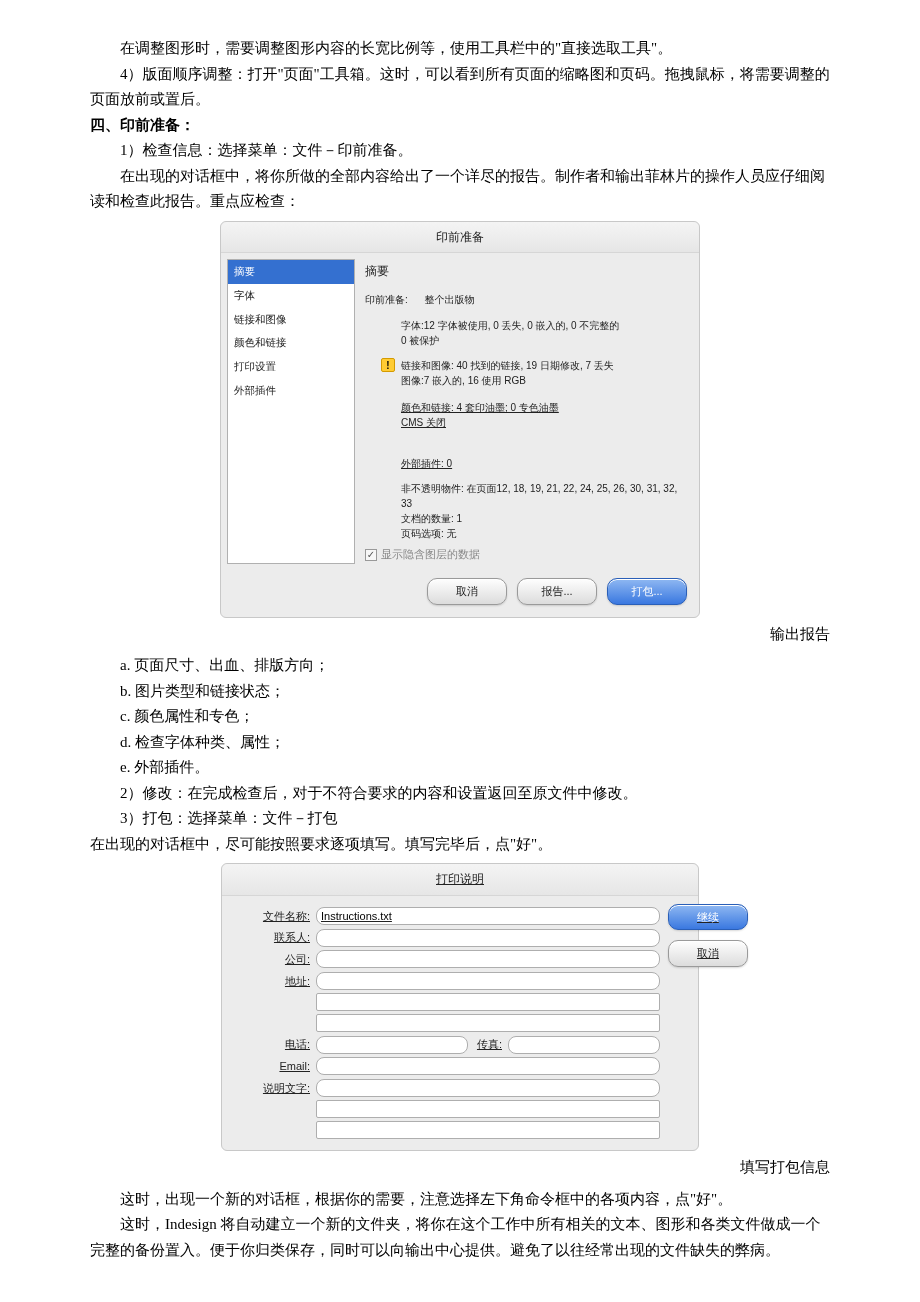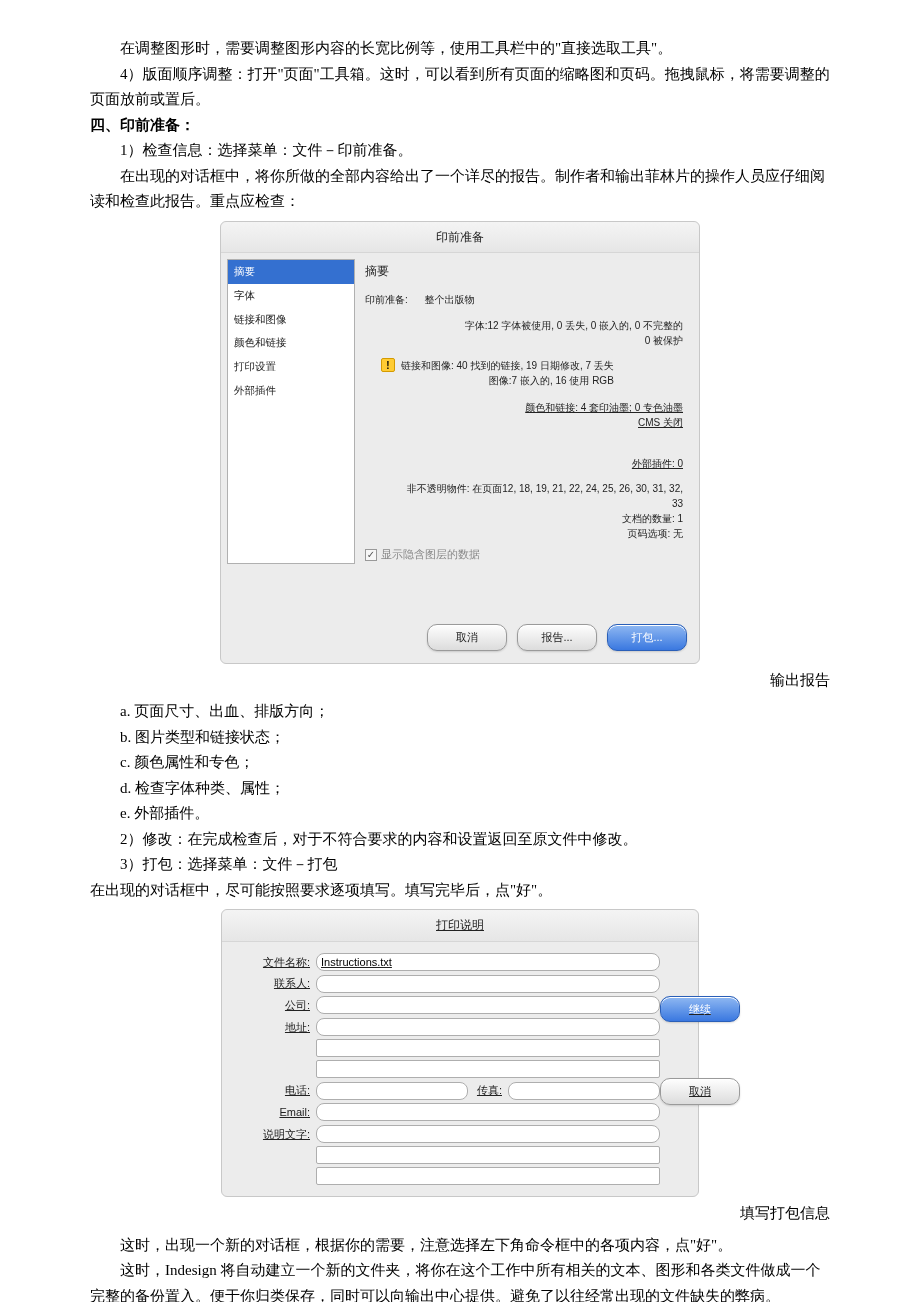--- a/index.html
+++ b/index.html
@@ -43,21 +43,21 @@
     font-size: 10.5px;
   }
   .dlg1-nav div { padding: 3px 6px; }
   .dlg1-nav .sel {
     background: #3470d0;
     color: #fff;
   }
   .dlg1-main { flex: 1; padding: 0 10px; }
   .dlg1-main .hd { font-size: 12px; padding: 2px 0 6px 0; }
   .dlg1-row { margin: 4px 0 10px 0; font-size: 10px; }
-  .dlg1-sub { margin-left: 36px; font-size: 10px; line-height: 1.5; text-align: right; }
+  .dlg1-sub { margin-left: 36px; font-size: 10px; line-height: 1.5; }
   .warn-row { display:flex; align-items:flex-start; gap:6px; }
   .warn-ico {
     width: 14px; height: 14px; flex:none;
     background: #ffcc33; border:1px solid #d49a00;
     border-radius:2px; position:relative;
     display:flex;align-items:center;justify-content:center;
     font-size:10px; font-weight:bold; color:#000;
   }
   .chk { display:flex; align-items:center; gap:4px; color:#888; margin-top:4px; font-size:11px;}
   .chk-box {
@@ -66,31 +66,30 @@
     font-size:10px;color:#555;
   }
   .dlg-buttons { display:flex; justify-content:flex-end; gap:10px; padding:8px 12px 12px 12px; }
   .mac-btn {
     min-width: 80px; padding: 3px 14px;
     border-radius: 10px;
     border: 1px solid #9a9a9a;
     background: linear-gradient(#fefefe,#dcdcdc);
     font-size: 11px; text-align:center;
     box-shadow: 0 1px 0 #fff inset, 0 1px 2px rgba(0,0,0,0.15);
-    margin-top: 46px;
   }
   .mac-btn.primary {
     border: 1px solid #2a5fb8;
     background: linear-gradient(#8fb8f2,#3a78e0);
     color: #fff;
   }
   .caption { text-align:right; font-size:15px; margin: 0 0 6px 0; }
 
   .dialog2 { width: 478px; text-decoration: underline; }
-  .dlg2-body { display:flex; padding: 8px; }
+  .dlg2-body { display:flex; padding: 8px; gap:8px; }
   .dlg2-form { flex:1; }
   .form-row { display:flex; align-items:center; margin:3px 0; }
   .form-row .lab { width:86px; text-align:right; padding-right:6px; font-size:11px; }
   .form-row input.fld {
     flex:1; height:18px; border:1px solid #aeaeae;
     background:#fff; font-size:11px; padding:0 4px; border-radius:8px;
     font-family: inherit;
   }
   .form-row input.half { flex:0 0 104px; }
   .dlg2-side { width:86px; display:flex; flex-direction:column; gap:10px; }

